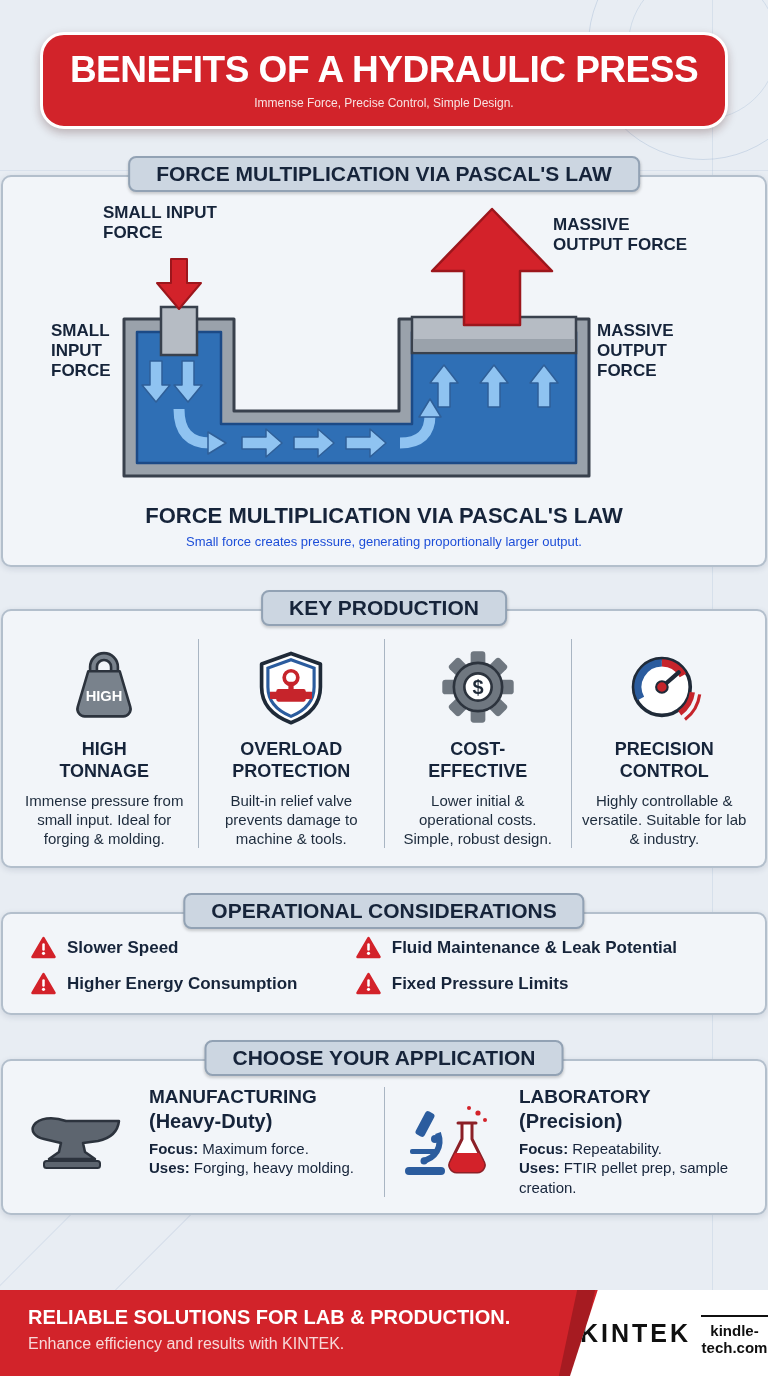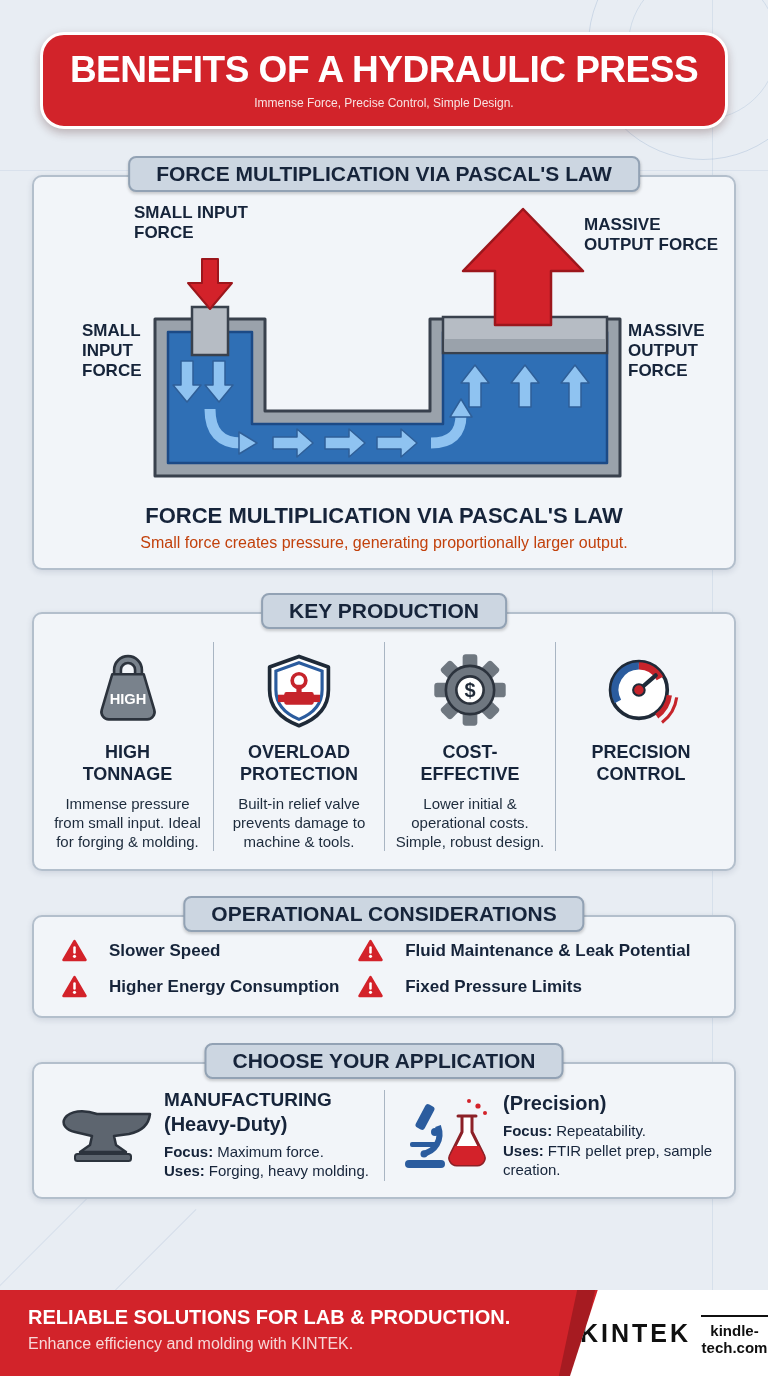--- a/index.html
+++ b/index.html
@@ -31,21 +31,21 @@
     text-align:center;
     padding:16px 8px 16px;
     box-shadow:0 4px 10px rgba(70,20,20,.28);
   }
   .banner h1 { margin:0 0 6px; font-size:37px; line-height:1.05; color:#fff; letter-spacing:-0.5px; font-weight:bold; }
   .banner p  { margin:0; font-size:12px; color:#f8e2e2; }
 
   
   .card {
     position:relative; z-index:1;
-    width:704px; margin:46px auto 0;
+    width:766px; margin:46px auto 0;
     background:#f2f5f9;
     border:2px solid #b3bfcc;
     border-radius:10px;
     box-shadow:0 2px 6px rgba(40,60,90,.14);
   }
   .pill {
     position:absolute; top:-21px; left:50%; transform:translateX(-50%);
     background:#ccd6e1;
     border:2px solid #92a2b4;
     border-radius:8px;
@@ -60,40 +60,40 @@
   .s1 { padding:26px 8px 16px; }
   .diagram { position:relative; height:288px; }
   .diagram svg { position:absolute; left:103px; top:-4px; }
   .dlabel { position:absolute; font-weight:bold; font-size:17px; line-height:1.18; white-space:pre-line; }
   .dl-topleft  { left:92px;  top:0; width:160px; text-align:left; }
   .dl-topright { left:542px; top:12px; }
   .dl-sideleft { left:40px;  top:118px; }
   .dl-sideright{ left:586px; top:118px; }
   .caption { text-align:center; margin-top:12px; }
   .cap-title { font-size:22px; font-weight:bold; }
-  .cap-text  { font-size:16px; margin-top:5px; color:#c2410c; }
+  .cap-text  { font-size:13px; margin-top:5px; color:#1d4ed8; }
 
   
   .s2 { margin-top:42px; padding:28px 8px 18px; }
   .adv-grid { display:grid; grid-template-columns:1fr 1fr 1fr 1fr; }
   .adv-col { padding:0 8px; text-align:center; }
   .adv-col + .adv-col { border-left:1px solid #a9b5c3; }
   .adv-icon { height:96px; display:flex; align-items:center; justify-content:center; }
   .adv-title { font-size:18px; font-weight:bold; white-space:pre-line; line-height:1.22; margin-top:4px; }
   .adv-desc { font-size:15px; margin-top:8px; line-height:1.28; color:#1d2b3c; }
 
   
   .s3 { margin-top:44px; padding:22px 28px 18px; }
   .cons-grid { display:grid; grid-template-columns:46% 54%; row-gap:13px; }
-  .cons-item { display:flex; align-items:center; gap:22px; font-size:17px; font-weight:bold; }
+  .cons-item { display:flex; align-items:center; gap:11px; font-size:17px; font-weight:bold; }
 
   
   .s4 { margin-top:44px; padding:26px 12px 16px; }
   .app-grid { display:grid; grid-template-columns:1fr 1fr; }
-  .app-col { display:flex; gap:4px; padding:0 8px; }
+  .app-col { display:flex; gap:20px; padding:0 8px; }
   .app-col + .app-col { border-left:1px solid #a9b5c3; }
   .app-icon { width:106px; flex:0 0 106px; display:flex; align-items:center; justify-content:center; }
   .app-title { font-size:19px; font-weight:bold; line-height:1.1; }
   .app-sub   { font-size:20px; font-weight:bold; margin:2px 0 6px; }
   .app-line  { font-size:15px; line-height:1.28; }
   .app-line b { margin-right:4px; }
 
   
   footer {
     position:absolute; left:0; right:0; bottom:0; height:86px;
@@ -245,20 +245,21 @@
           <path d="M18,51 A23,23 0 0 1 38,17" fill="none" stroke="#2b5c9e" stroke-width="7"></path>
           <path d="M38,17 A23,23 0 0 1 58,29" fill="none" stroke="#c6242b" stroke-width="7"></path>
           <line x1="38" y1="40" x2="54" y2="26" stroke="#1f2a38" stroke-width="4" stroke-linecap="round"></line>
           <circle cx="38" cy="40" r="5.5" fill="#c6242b" stroke="#1f2a38" stroke-width="2"></circle>
           <path d="M67,45 A29,29 0 0 1 55,65" fill="none" stroke="#c6242b" stroke-width="5"></path>
           <path d="M74,47 A36,36 0 0 1 60,71" fill="none" stroke="#c6242b" stroke-width="3"></path>
         </svg>
       </div>
       <div class="adv-title">PRECISION
 CONTROL</div>
+      <div class="adv-desc">Highly controllable &amp; versatile. Suitable for lab &amp; industry.</div>
     </div>
 
   </div>
 </section>
 
 <section class="card s3">
   <div class="pill">OPERATIONAL CONSIDERATIONS</div>
   <div class="cons-grid">
 
     <div class="cons-item">
@@ -336,36 +337,37 @@
 
           <path d="M64,20 V36 L53,58 a7,7 0 0 0 6,11 H79 a7,7 0 0 0 6,-11 L74,36 V20" fill="#ffffff" stroke="#8c2027" stroke-width="3" stroke-linejoin="round"></path>
           <path d="M57,50 L53,58 a7,7 0 0 0 6,11 H79 a7,7 0 0 0 6,-11 L81,50 Z" fill="#d3222a"></path>
           <line x1="60" y1="20" x2="78" y2="20" stroke="#8c2027" stroke-width="3" stroke-linecap="round"></line>
           <circle cx="80" cy="10" r="2.6" fill="#d3222a"></circle>
           <circle cx="71" cy="5" r="2" fill="#d3222a"></circle>
           <circle cx="87" cy="17" r="2" fill="#d3222a"></circle>
         </svg>
       </div>
       <div class="app-text">
+        <div class="app-title">LABORATORY</div>
         <div class="app-sub">(Precision)</div>
         <div class="app-line">
           <b>Focus:</b><span>Repeatability.</span>
         </div>
         <div class="app-line">
           <b>Uses:</b><span>FTIR pellet prep, sample creation.</span>
         </div>
       </div>
     </div>
 
   </div>
 </section>
 
 <footer>
   <div class="footer-inner">
     <div class="f-head">RELIABLE SOLUTIONS FOR LAB &amp; PRODUCTION.</div>
-    <div class="f-sub">Enhance efficiency and molding with KINTEK.</div>
+    <div class="f-sub">Enhance efficiency and results with KINTEK.</div>
   </div>
   <div class="logo-accent"></div>
   <div class="logo-panel">
     <div class="brand">KINTEK</div>
     <div class="site">kindle-tech.com</div>
   </div>
 </footer>
 
 </body></html>

